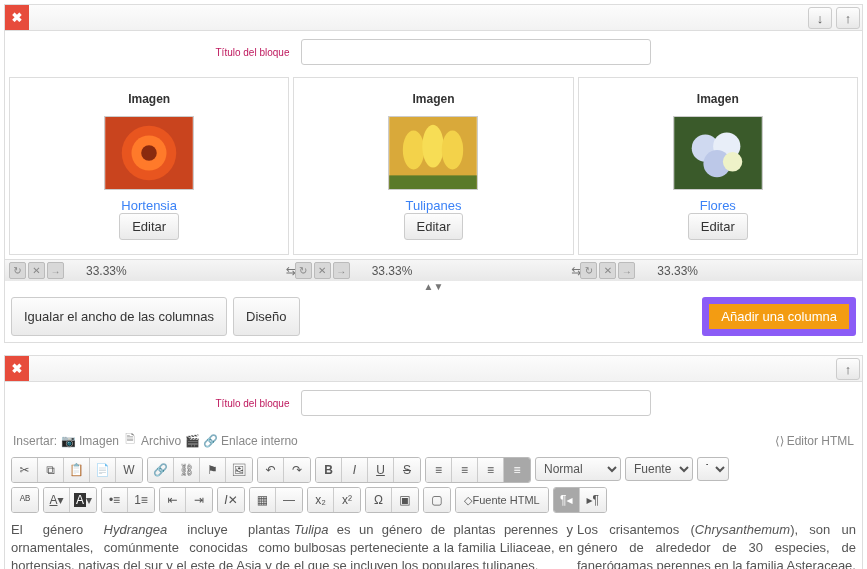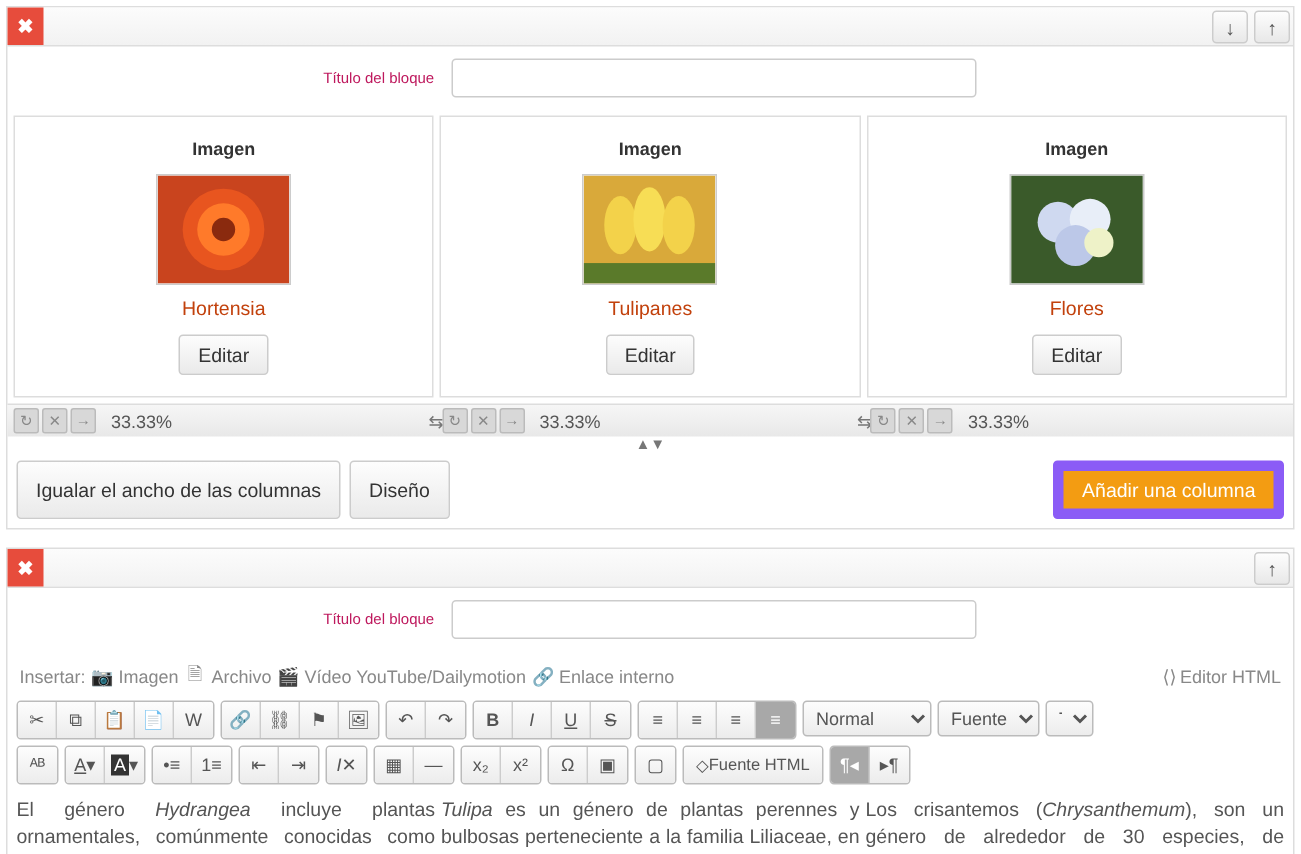--- a/index.html
+++ b/index.html
@@ -9,25 +9,25 @@
 .btn-close{width:24px;background:#e74c3c;color:#fff;display:flex;align-items:center;justify-content:center;font-weight:bold;cursor:pointer;font-size:13px}
 .spacer{flex:1}
 .btn-arrow{width:24px;height:22px;margin:2px 2px 0 2px;background:linear-gradient(#fdfdfd,#e8e8e8);border:1px solid #ccc;border-radius:3px;display:flex;align-items:center;justify-content:center;cursor:pointer;font-size:13px;color:#555}
 .titlerow{display:flex;align-items:center;justify-content:center;padding:8px 0;gap:12px}
 .titlerow label{color:#be185d;font-size:10px}
 .titlerow input{width:350px;height:26px;border:1px solid #ccc;border-radius:3px;padding:0 6px}
 .cols{display:flex;gap:4px;padding:4px}
 .col{flex:1;border:1px solid #ddd;background:#fff;padding:14px 8px;text-align:center}
 .col h5{font-weight:bold;font-size:12px;margin-bottom:10px;color:#333}
 .img{width:90px;height:74px;margin:0 auto 8px;border:1px solid #ccc;display:block}
-.cap{font-size:13px;margin-bottom:10px;color:#c2410c}
+.cap{font-size:13px;color:#3b82f6}
 .btn{display:inline-block;padding:5px 12px;background:linear-gradient(#fdfdfd,#eaeaea);border:1px solid #ccc;border-radius:3px;font-size:13px;cursor:pointer;color:#333}
 .wbar{height:22px;background:linear-gradient(#f6f6f6,#e8e8e8);border-top:1px solid #ddd;display:flex;align-items:center;padding:0 4px;font-size:12px;color:#555}
 .wbtn{width:17px;height:17px;background:#d8d8d8;border:1px solid #bbb;border-radius:2px;margin-right:2px;display:flex;align-items:center;justify-content:center;font-size:10px;color:#888;cursor:pointer}
-.wbar .pct{margin-left:8px}
+.wbar .pct{margin-left:20px}
 .grip{width:8px;display:flex;align-items:center;justify-content:center;color:#777;font-size:12px}
 .vsplit{height:10px;display:flex;align-items:center;justify-content:center;color:#777;font-size:10px}
 .actrow{display:flex;padding:6px;gap:6px}
 .btn-orange{background:#f39c12;border:7px solid #8b5cf6;color:#fff;padding:5px 12px;border-radius:3px;cursor:pointer;font-size:13px}
 .inslinks{padding:6px 8px;color:#888;font-size:12px;display:flex;align-items:center;gap:4px}
 .inslinks a{color:#888;text-decoration:none;cursor:pointer}
 .inslinks .right{margin-left:auto}
 .ic{display:inline-block;width:14px;text-align:center;font-size:12px}
 .tbrow{display:flex;flex-wrap:wrap;gap:4px;padding:0 6px 4px}
 .tgrp{display:flex;border:1px solid #bbb;border-radius:3px;overflow:hidden}
@@ -131,21 +131,20 @@
   <label>Título del bloque</label>
   <input type="text" value="" style="">
  </div>
  <div class="inslinks">
   <span>Insertar:</span>
   <span class="ic">📷</span>
       <a>Imagen</a>
   <span class="ic">🗎</span>
       <a>Archivo</a>
   <span class="ic">🎬</span>
-      <a>Vídeo YouTube/Dailymotion</a>
   <span class="ic">🔗</span>
       <a>Enlace interno</a>
   <span class="right"><span class="ic">⟨⟩</span><a>Editor HTML</a></span>
  </div>
 
  <div class="tbrow">
   <div class="tgrp">
    <div class="tb">✂</div>
    <div class="tb">⧉</div>
    <div class="tb">📋</div>

